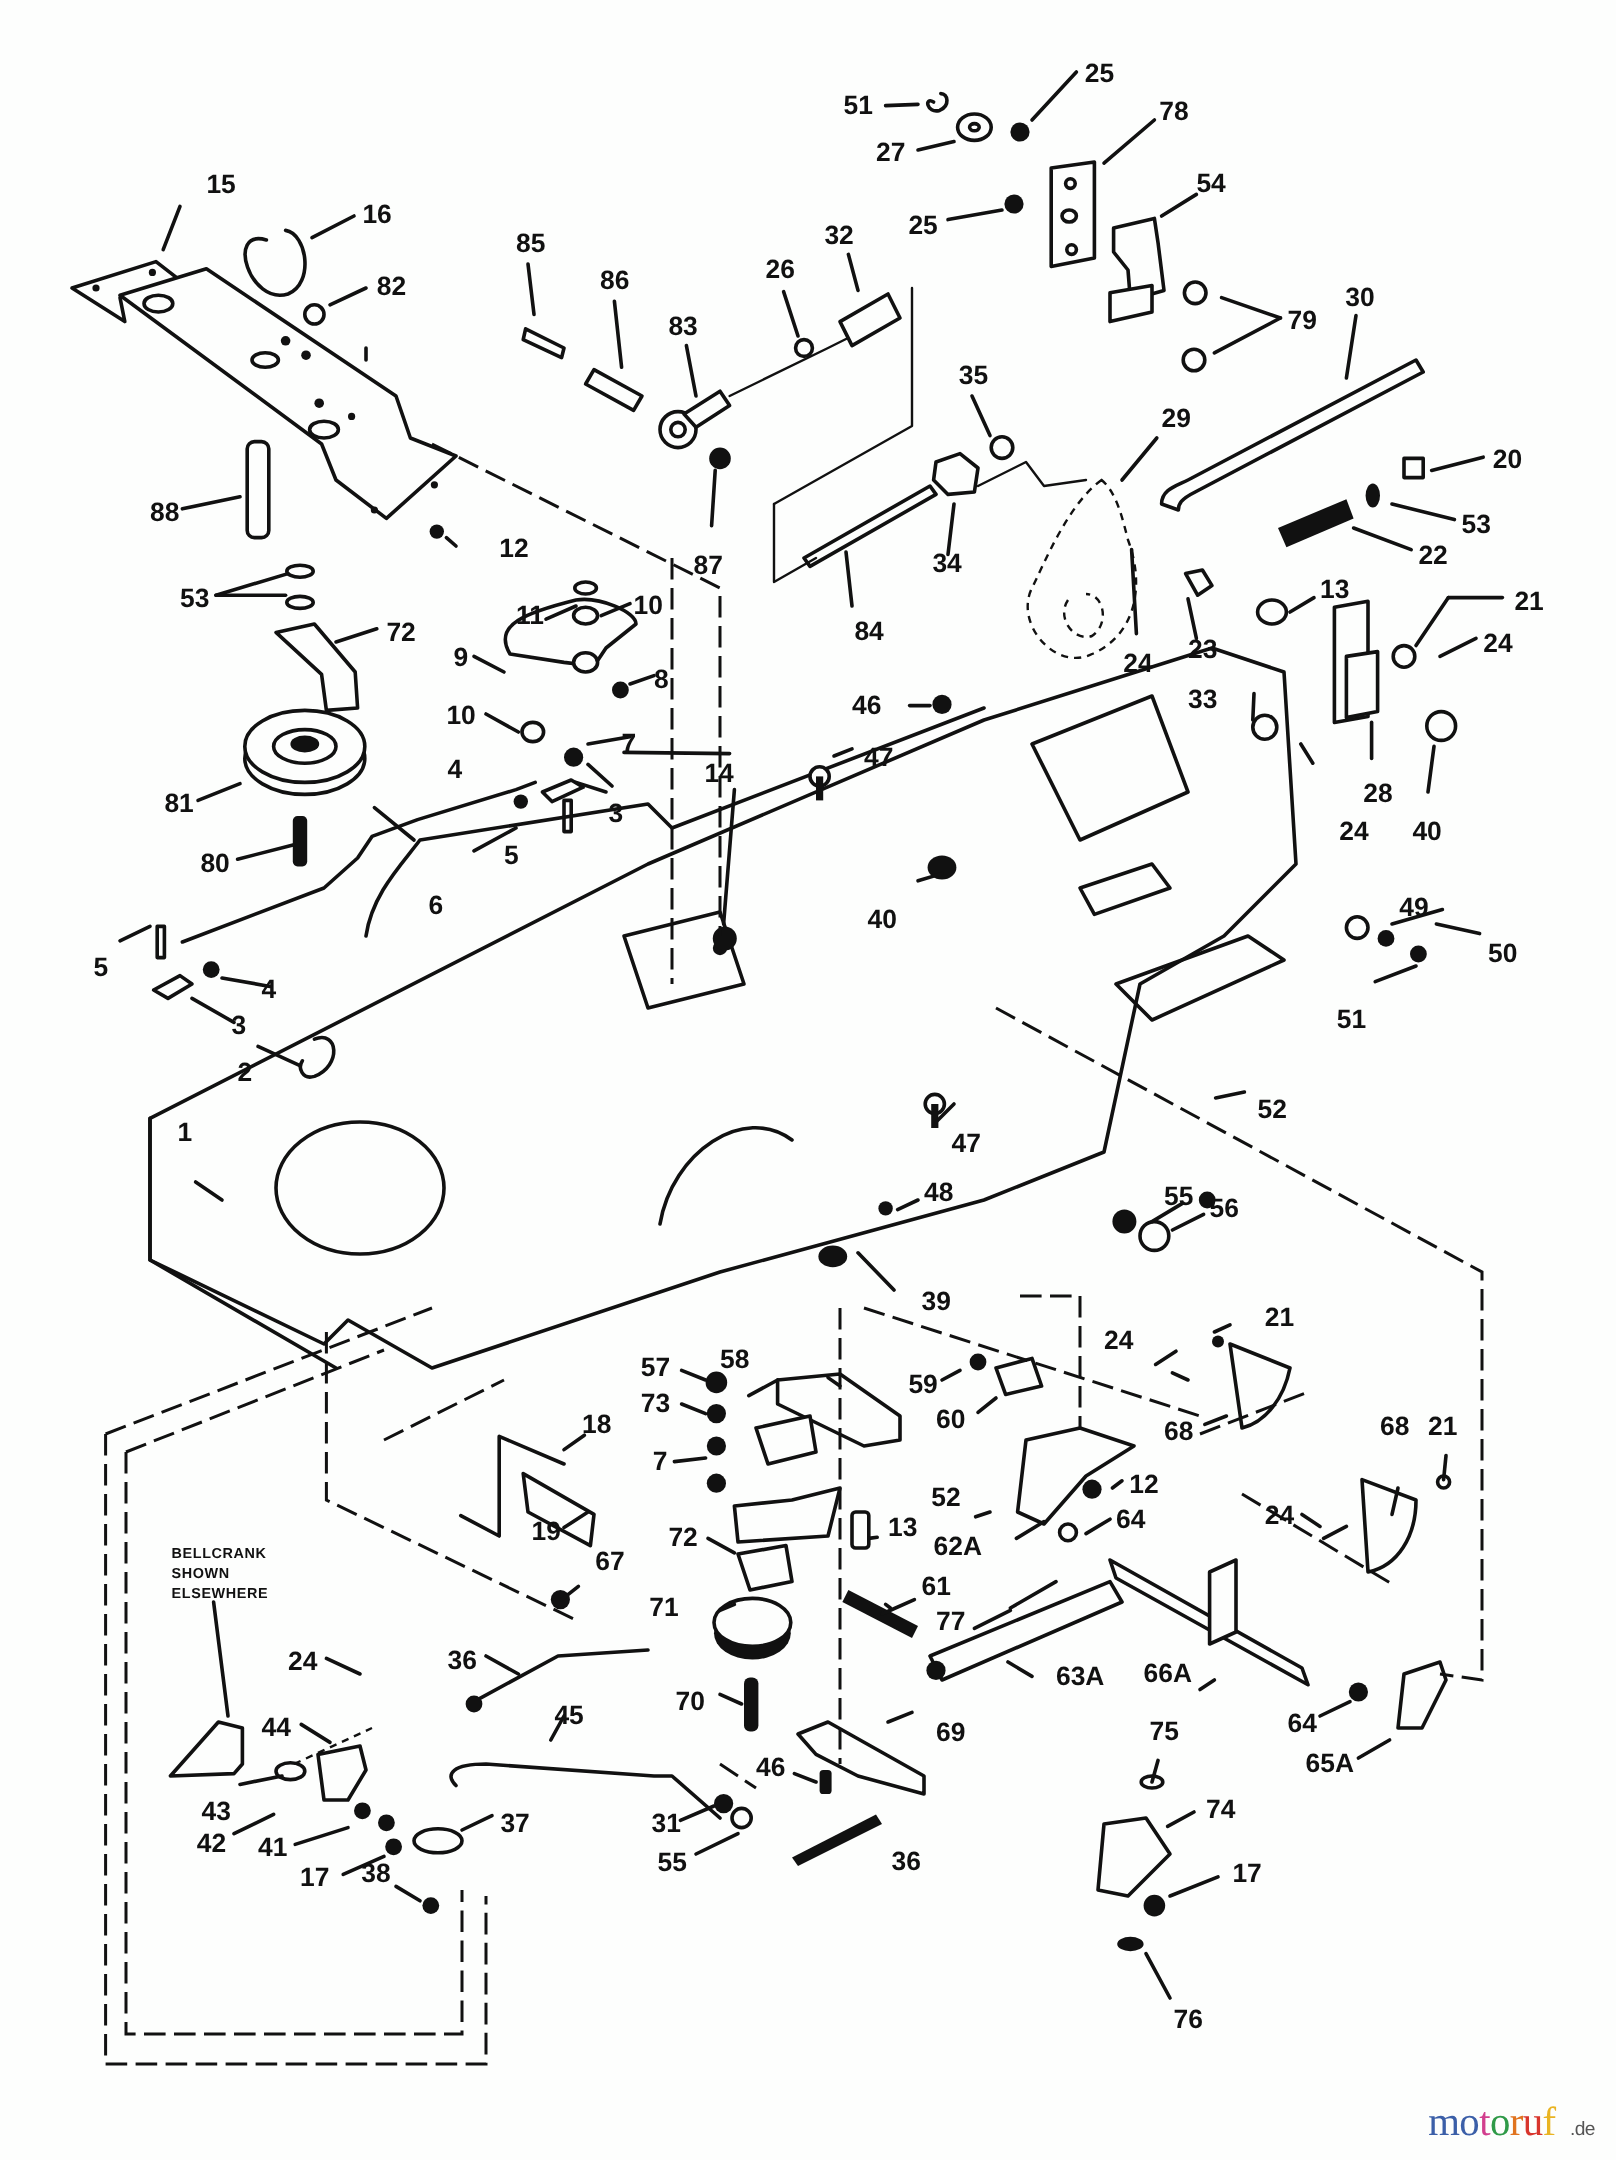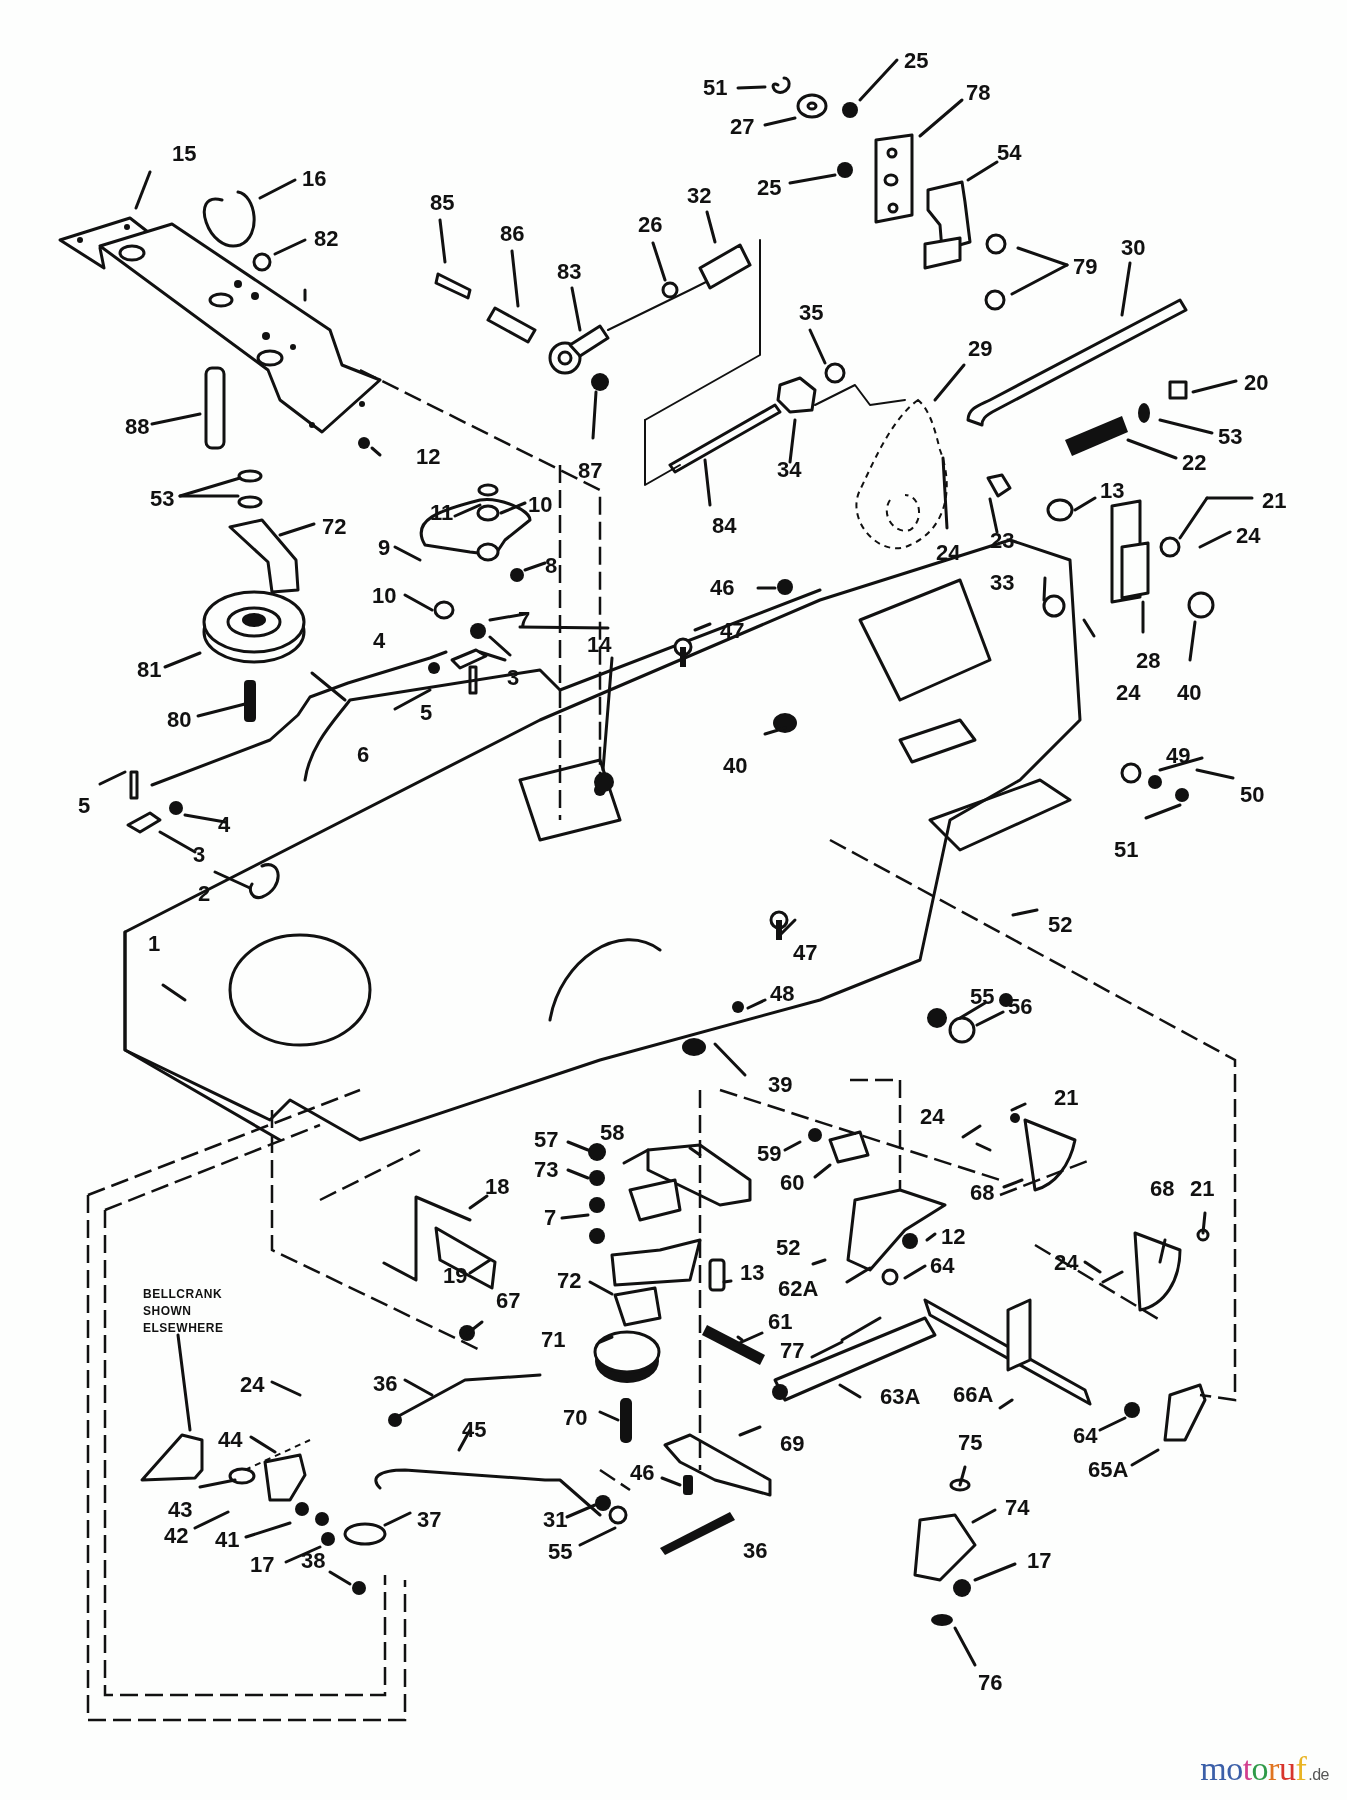--- a/index.html
+++ b/index.html
@@ -11,21 +11,21 @@
   .ln  { stroke: #111; stroke-width: 3; fill: none; stroke-linecap: round; stroke-linejoin: round; }
   .thin{ stroke: #111; stroke-width: 2; fill: none; stroke-linecap: round; stroke-linejoin: round; }
   .dash{ stroke: #111; stroke-width: 2.5; fill: none; stroke-dasharray: 18 7; }
   .dashs{ stroke: #111; stroke-width: 2; fill: none; stroke-dasharray: 6 5; }
   .solid{ fill: #111; }
   .part { fill: #fdfefd; stroke: #111; stroke-width: 3; stroke-linejoin: round; }
   .leader { stroke: #111; stroke-width: 3; stroke-linecap: round; }
   #watermark { position: absolute; right: 18px; bottom: 12px; font-family: "Liberation Serif", serif;
                font-size: 34px; letter-spacing: -0.5px; }
   #watermark span { display: inline-block; }
-  #watermark .tld { font-family: "Liberation Sans", sans-serif; font-size: 16px; color: #555; margin-left: 2px; }
+  #watermark .tld { font-family: "Liberation Sans", sans-serif; font-size: 16px; color: #555; margin-left: 12px; }
 </style>
 </head>
 <body>
 
 <svg id="diagram" viewBox="0 0 1347 1800" xmlns="http://www.w3.org/2000/svg">
 
   <g>
     <path class="part" d="M60,240 L130,218 L148,232 L100,248 L104,268 Z"></path>
     <path class="part" d="M100,246 L172,224 L330,330 L342,365 L380,380 L322,432 L280,400 L268,370 Z"></path>
     <ellipse cx="132" cy="253" rx="12" ry="7" class="part"></ellipse>

